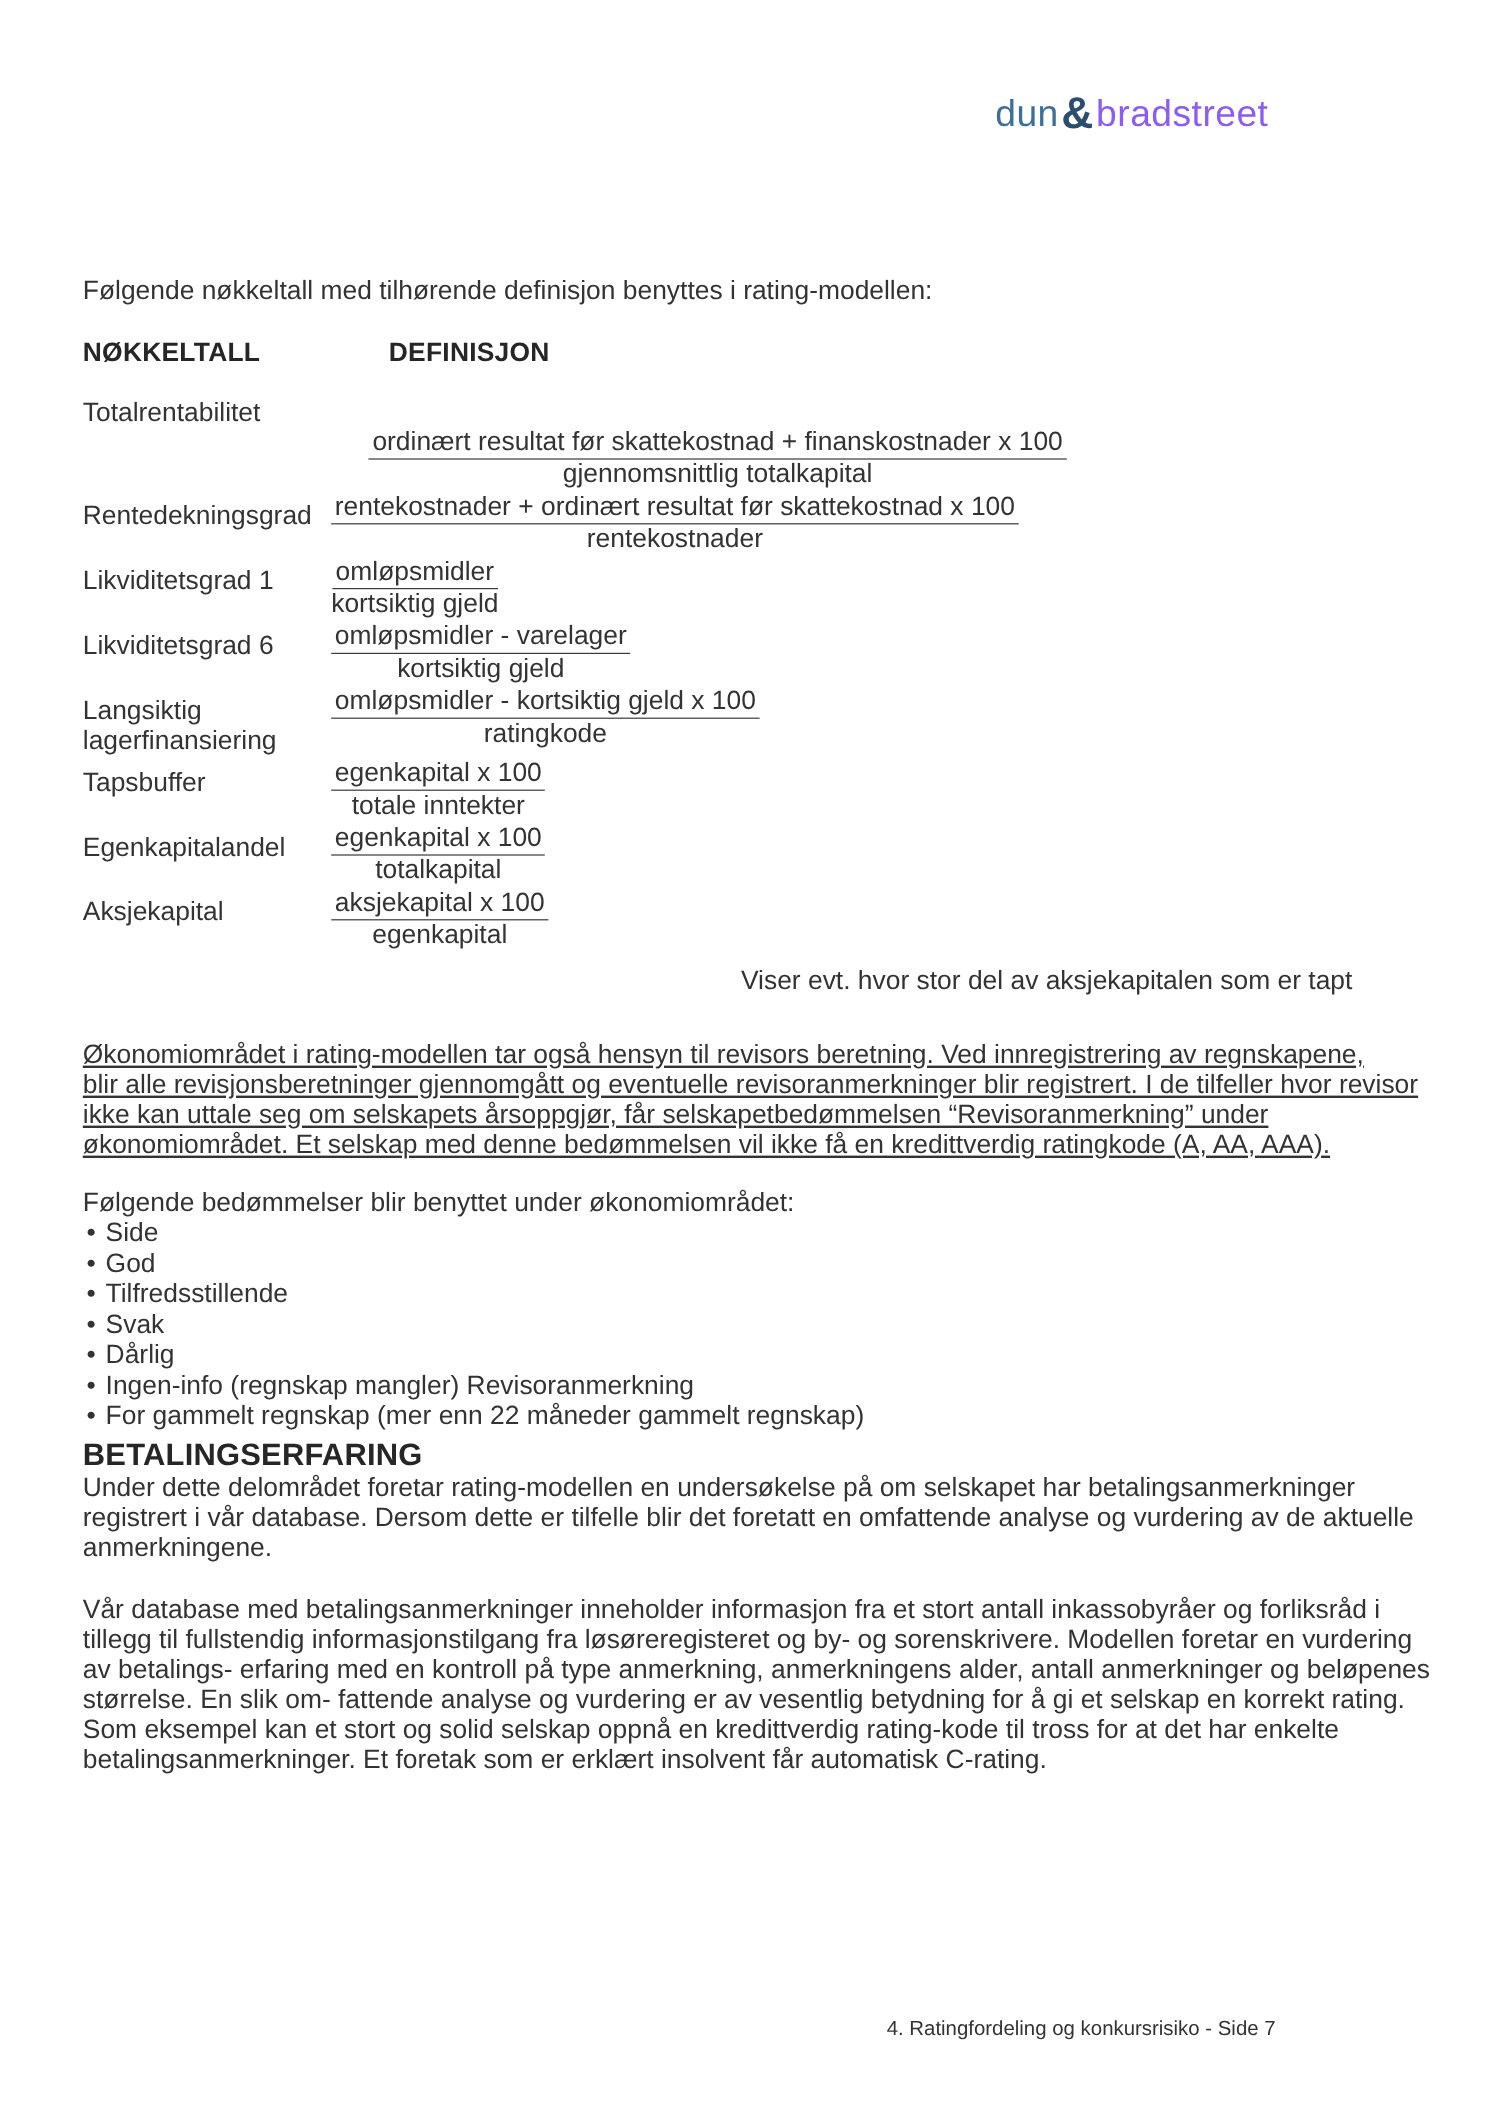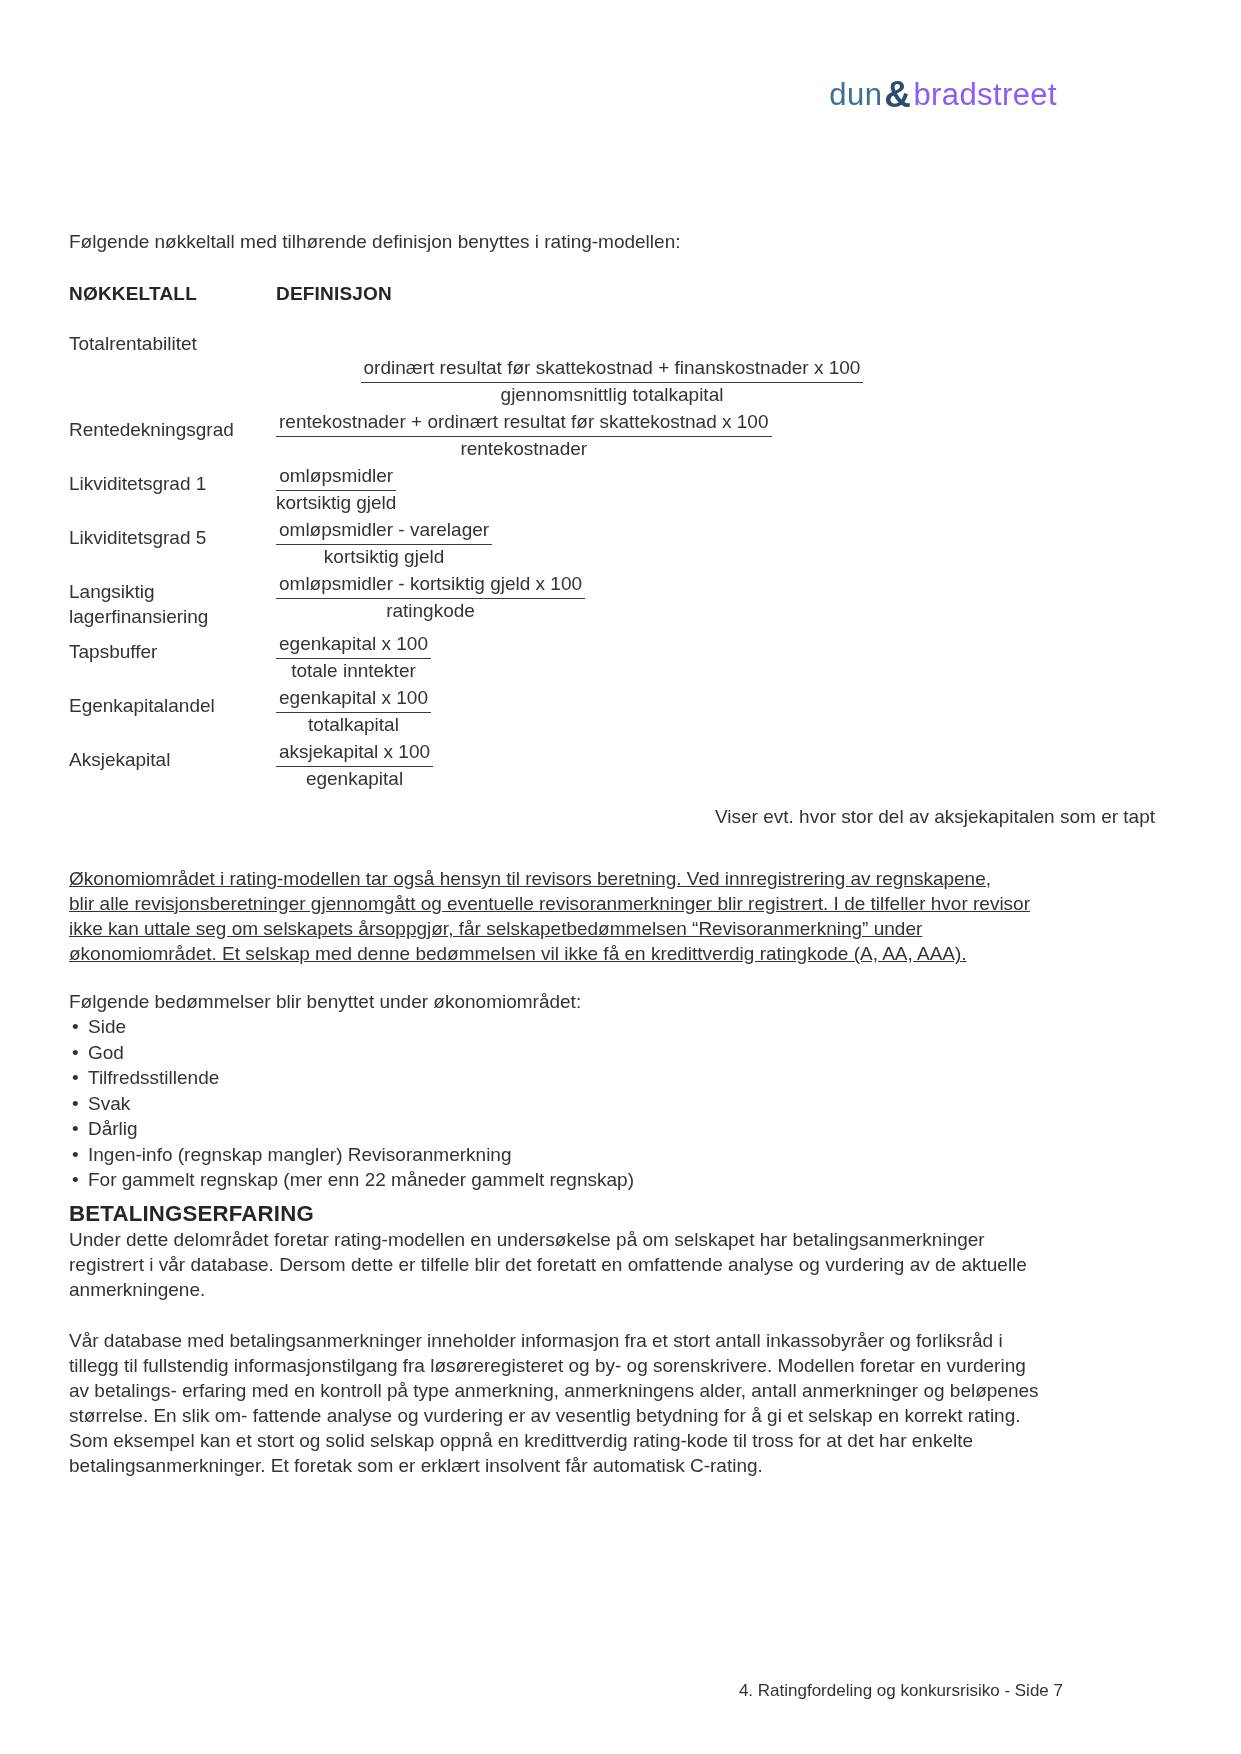--- a/index.html
+++ b/index.html
@@ -8,26 +8,26 @@
     width:1241px; height:1754px; position:relative;
     font-family:"Liberation Sans", sans-serif;
     color:#333333; overflow:hidden;
   }
   
   .logo { position:absolute; top:72px; right:184px; font-size:31px; letter-spacing:.4px; white-space:nowrap; }
   .logo .dun { color:#3e6f98; }
   .logo .amp { color:#2b4e70; font-weight:700; font-size:37px; margin:0 2px; position:relative; top:2px; }
   .logo .brad { color:#8b5cf6;text-align:center; }
 
-  .content { padding:229px 86px 0 69px; font-size:19px; line-height:25px; }
+  .content { padding:229px 114px 0 69px; font-size:22px; line-height:25px; }
 
   .intro { }
 
   
-  .thead { display:flex; margin-top:27px; font-weight:bold; color:#262626; letter-spacing:.2px; }
+  .thead { display:flex; margin-top:27px; font-weight:bold; color:#262626; letter-spacing:.2px;gap:48px; }
   .col1 { width:207px; flex:none; }
   .trow { display:flex; margin-bottom:3px; }
   .trow.first { margin-top:18px;flex-direction:column; }
   .tlabel { width:207px; flex:none; padding-top:7px; }
   .frac { display:inline-block; text-align:center; line-height:24px; vertical-align:top; }
   .frac .num { display:inline-block; border-bottom:1.5px solid #3a3a3a; padding:0 3px 2px 3px; }
   .frac .den { display:block; }
   .frac.left { text-align:center; }
   .note-row { margin-top:13px;justify-content:flex-end; }
 
@@ -80,21 +80,21 @@
 
       <div class="trow">
         <div class="tlabel">Likviditetsgrad 1</div>
         <div class="frac left">
           <span class="num">omløpsmidler</span>
           <span class="den">kortsiktig gjeld</span>
         </div>
       </div>
 
       <div class="trow">
-        <div class="tlabel">Likviditetsgrad 5</div>
+        <div class="tlabel">Likviditetsgrad 6</div>
         <div class="frac">
           <span class="num">omløpsmidler - varelager</span>
           <span class="den">kortsiktig gjeld</span>
         </div>
       </div>
 
       <div class="trow">
         <div class="tlabel">Langsiktig lagerfinansiering</div>
         <div class="frac">
           <span class="num">omløpsmidler - kortsiktig gjeld x 100</span>

